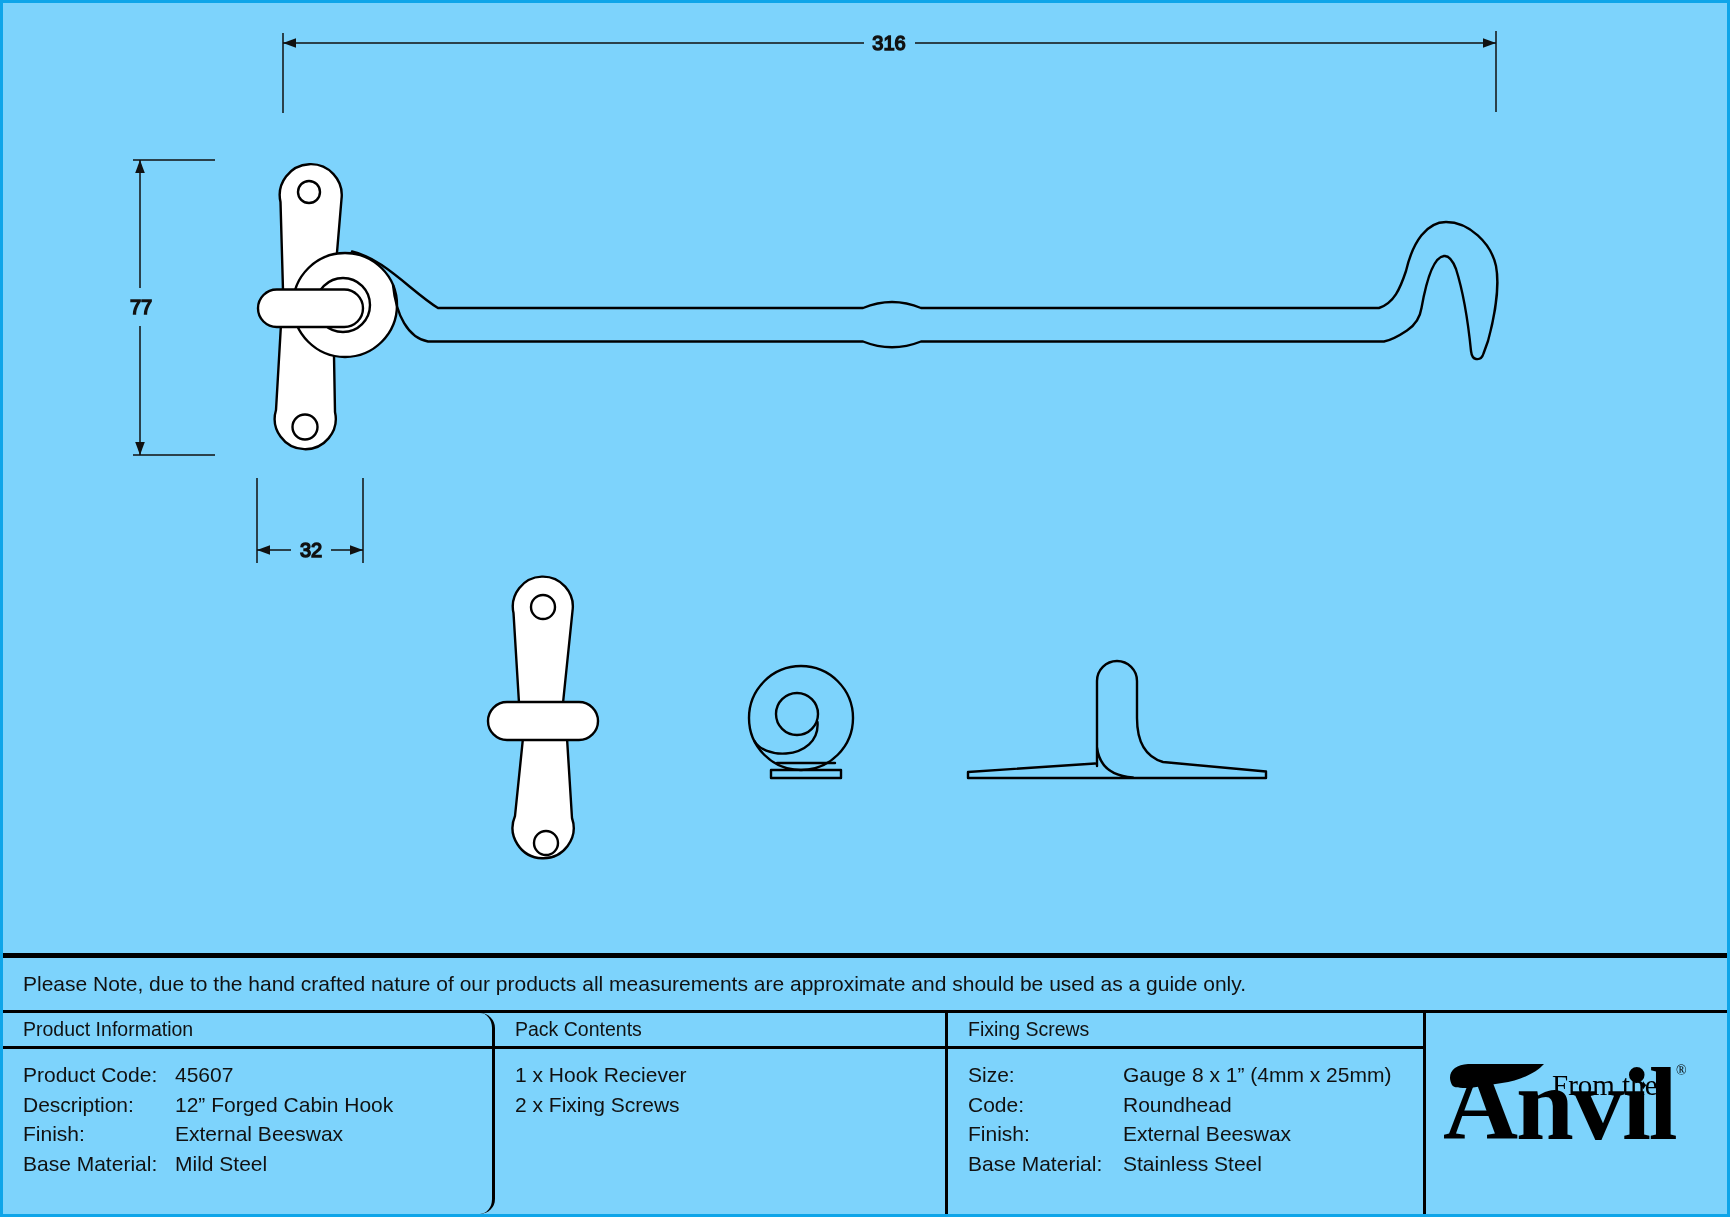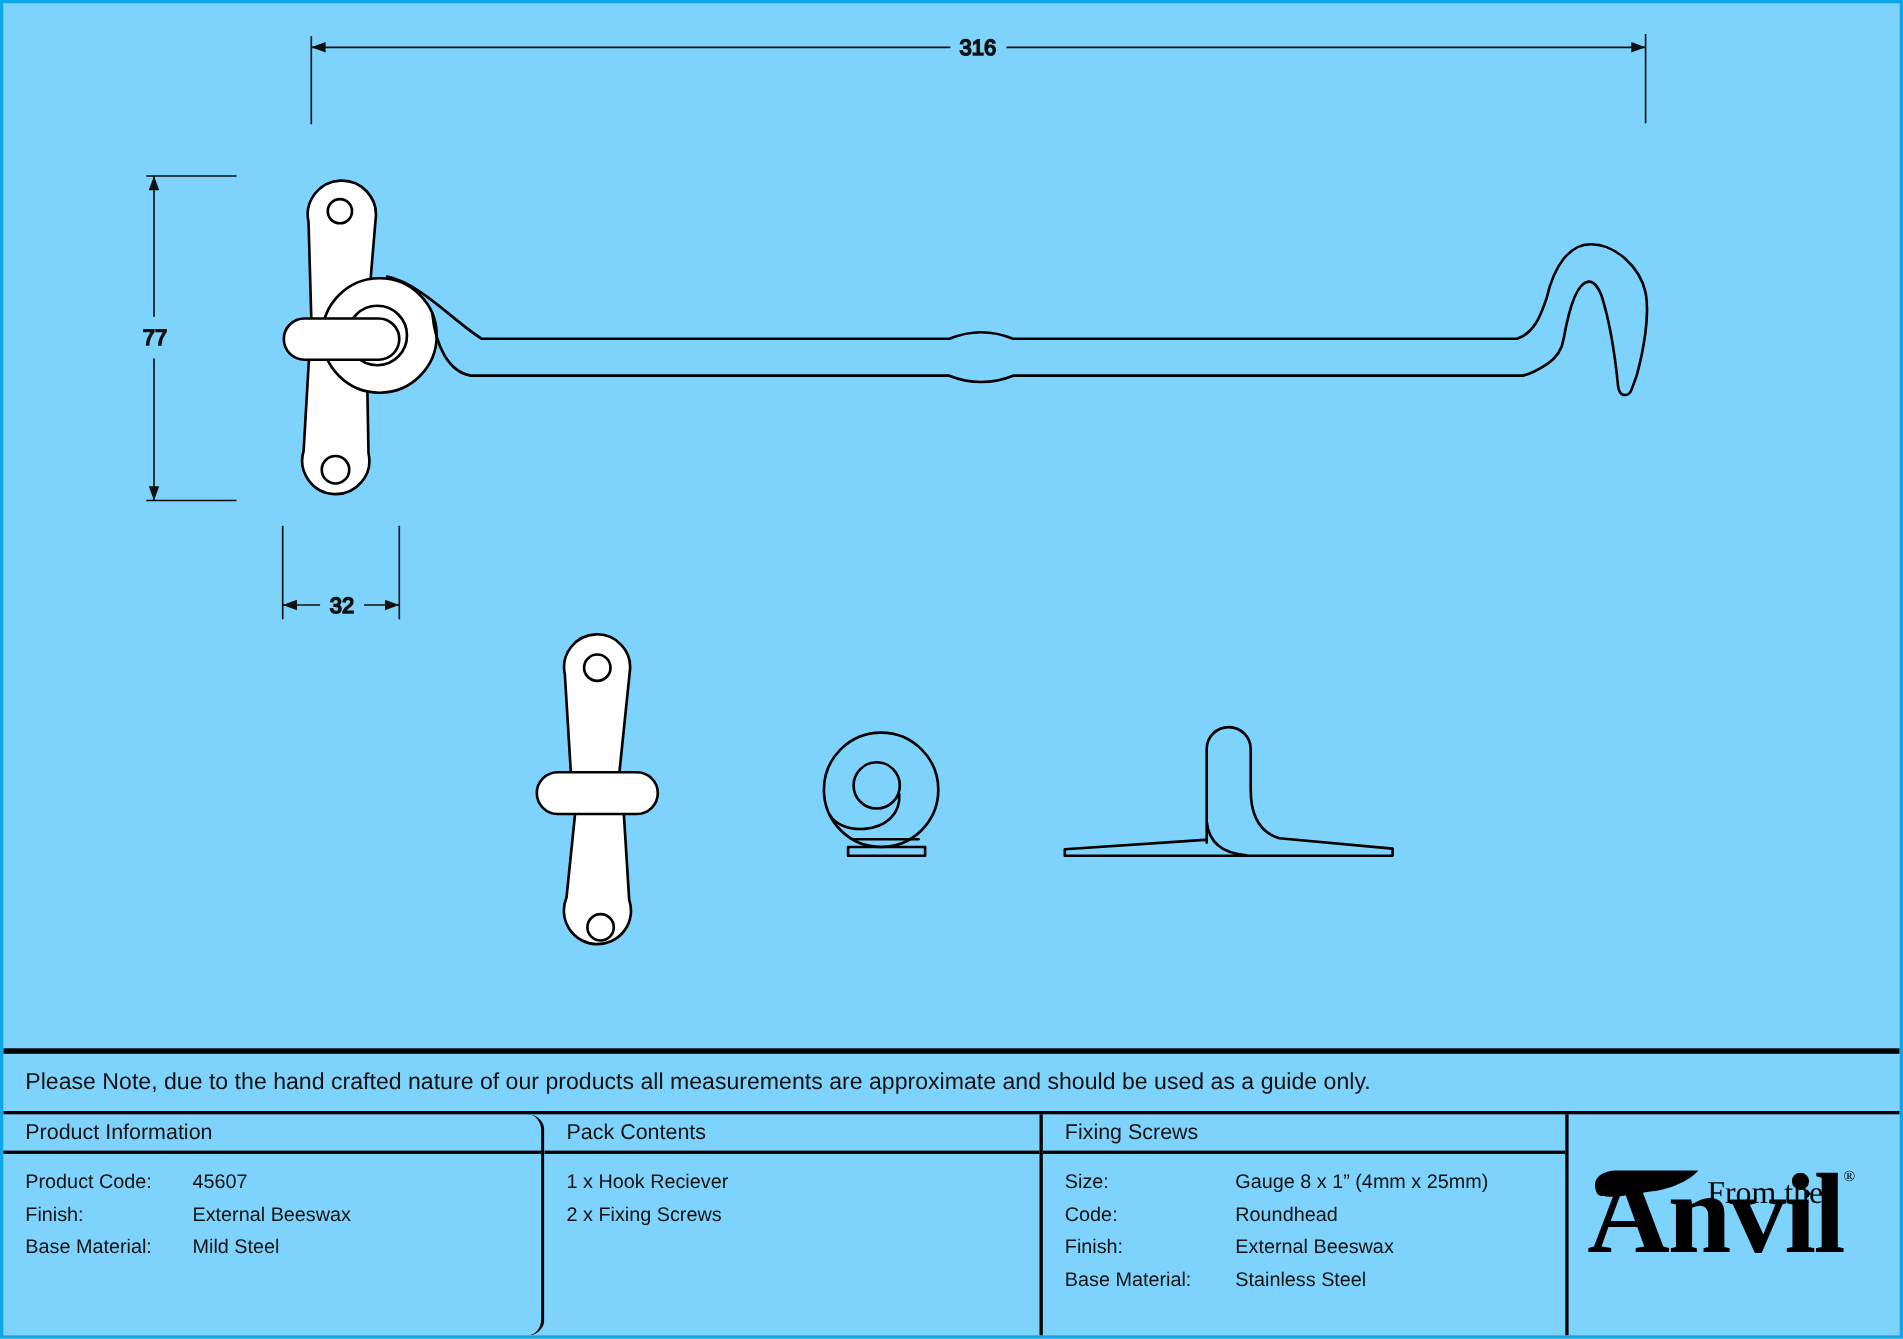--- a/index.html
+++ b/index.html
@@ -21,21 +21,21 @@
     position:absolute;left:0;top:1007px;width:100%;height:204px;
     border-top:3px solid #000;box-sizing:border-box;display:flex;
   }
   .col{border-right:3px solid #000;box-sizing:border-box;display:flex;flex-direction:column;}
   .col.c1{width:492px;border-radius:15px;} .col.c2{width:453px;} .col.c3{width:478px;}
   .col.logo-cell{flex:1;border-right:none;position:relative;}
   .col-header{
     height:36px;border-bottom:3px solid #000;box-sizing:border-box;
     display:flex;align-items:center;padding-left:20px;font-size:19.5px;
   }
-  .col-body{flex:1;padding:11px 0 0 20px;font-size:18px;line-height:29.6px;}
+  .col-body{flex:1;padding:11px 0 0 20px;font-size:21px;line-height:29.6px;}
   .kv{display:flex;}
   .c1 .kv .k{width:152px;}
   .c3 .kv .k{width:155px;}
   
   .brand-word{
     position:absolute;left:17px;top:39px;
     font-family:"Liberation Serif",serif;font-weight:bold;
     font-size:104px;line-height:104px;letter-spacing:-2px;color:#000;white-space:nowrap;
   }
   .anvil-mark{position:absolute;left:20px;top:46px;}
@@ -136,20 +136,24 @@
   <div class="spec-table">
 
     <div class="col c1">
       <div class="col-header">Product Information</div>
       <div class="col-body">
         <div class="kv">
           <span class="k">Product Code:</span>
           <span class="v">45607</span>
         </div>
         <div class="kv">
+          <span class="k">Description:</span>
+          <span class="v">12” Forged Cabin Hook</span>
+        </div>
+        <div class="kv">
           <span class="k">Finish:</span>
           <span class="v">External Beeswax</span>
         </div>
         <div class="kv">
           <span class="k">Base Material:</span>
           <span class="v">Mild Steel</span>
         </div>
       </div>
     </div>
 

